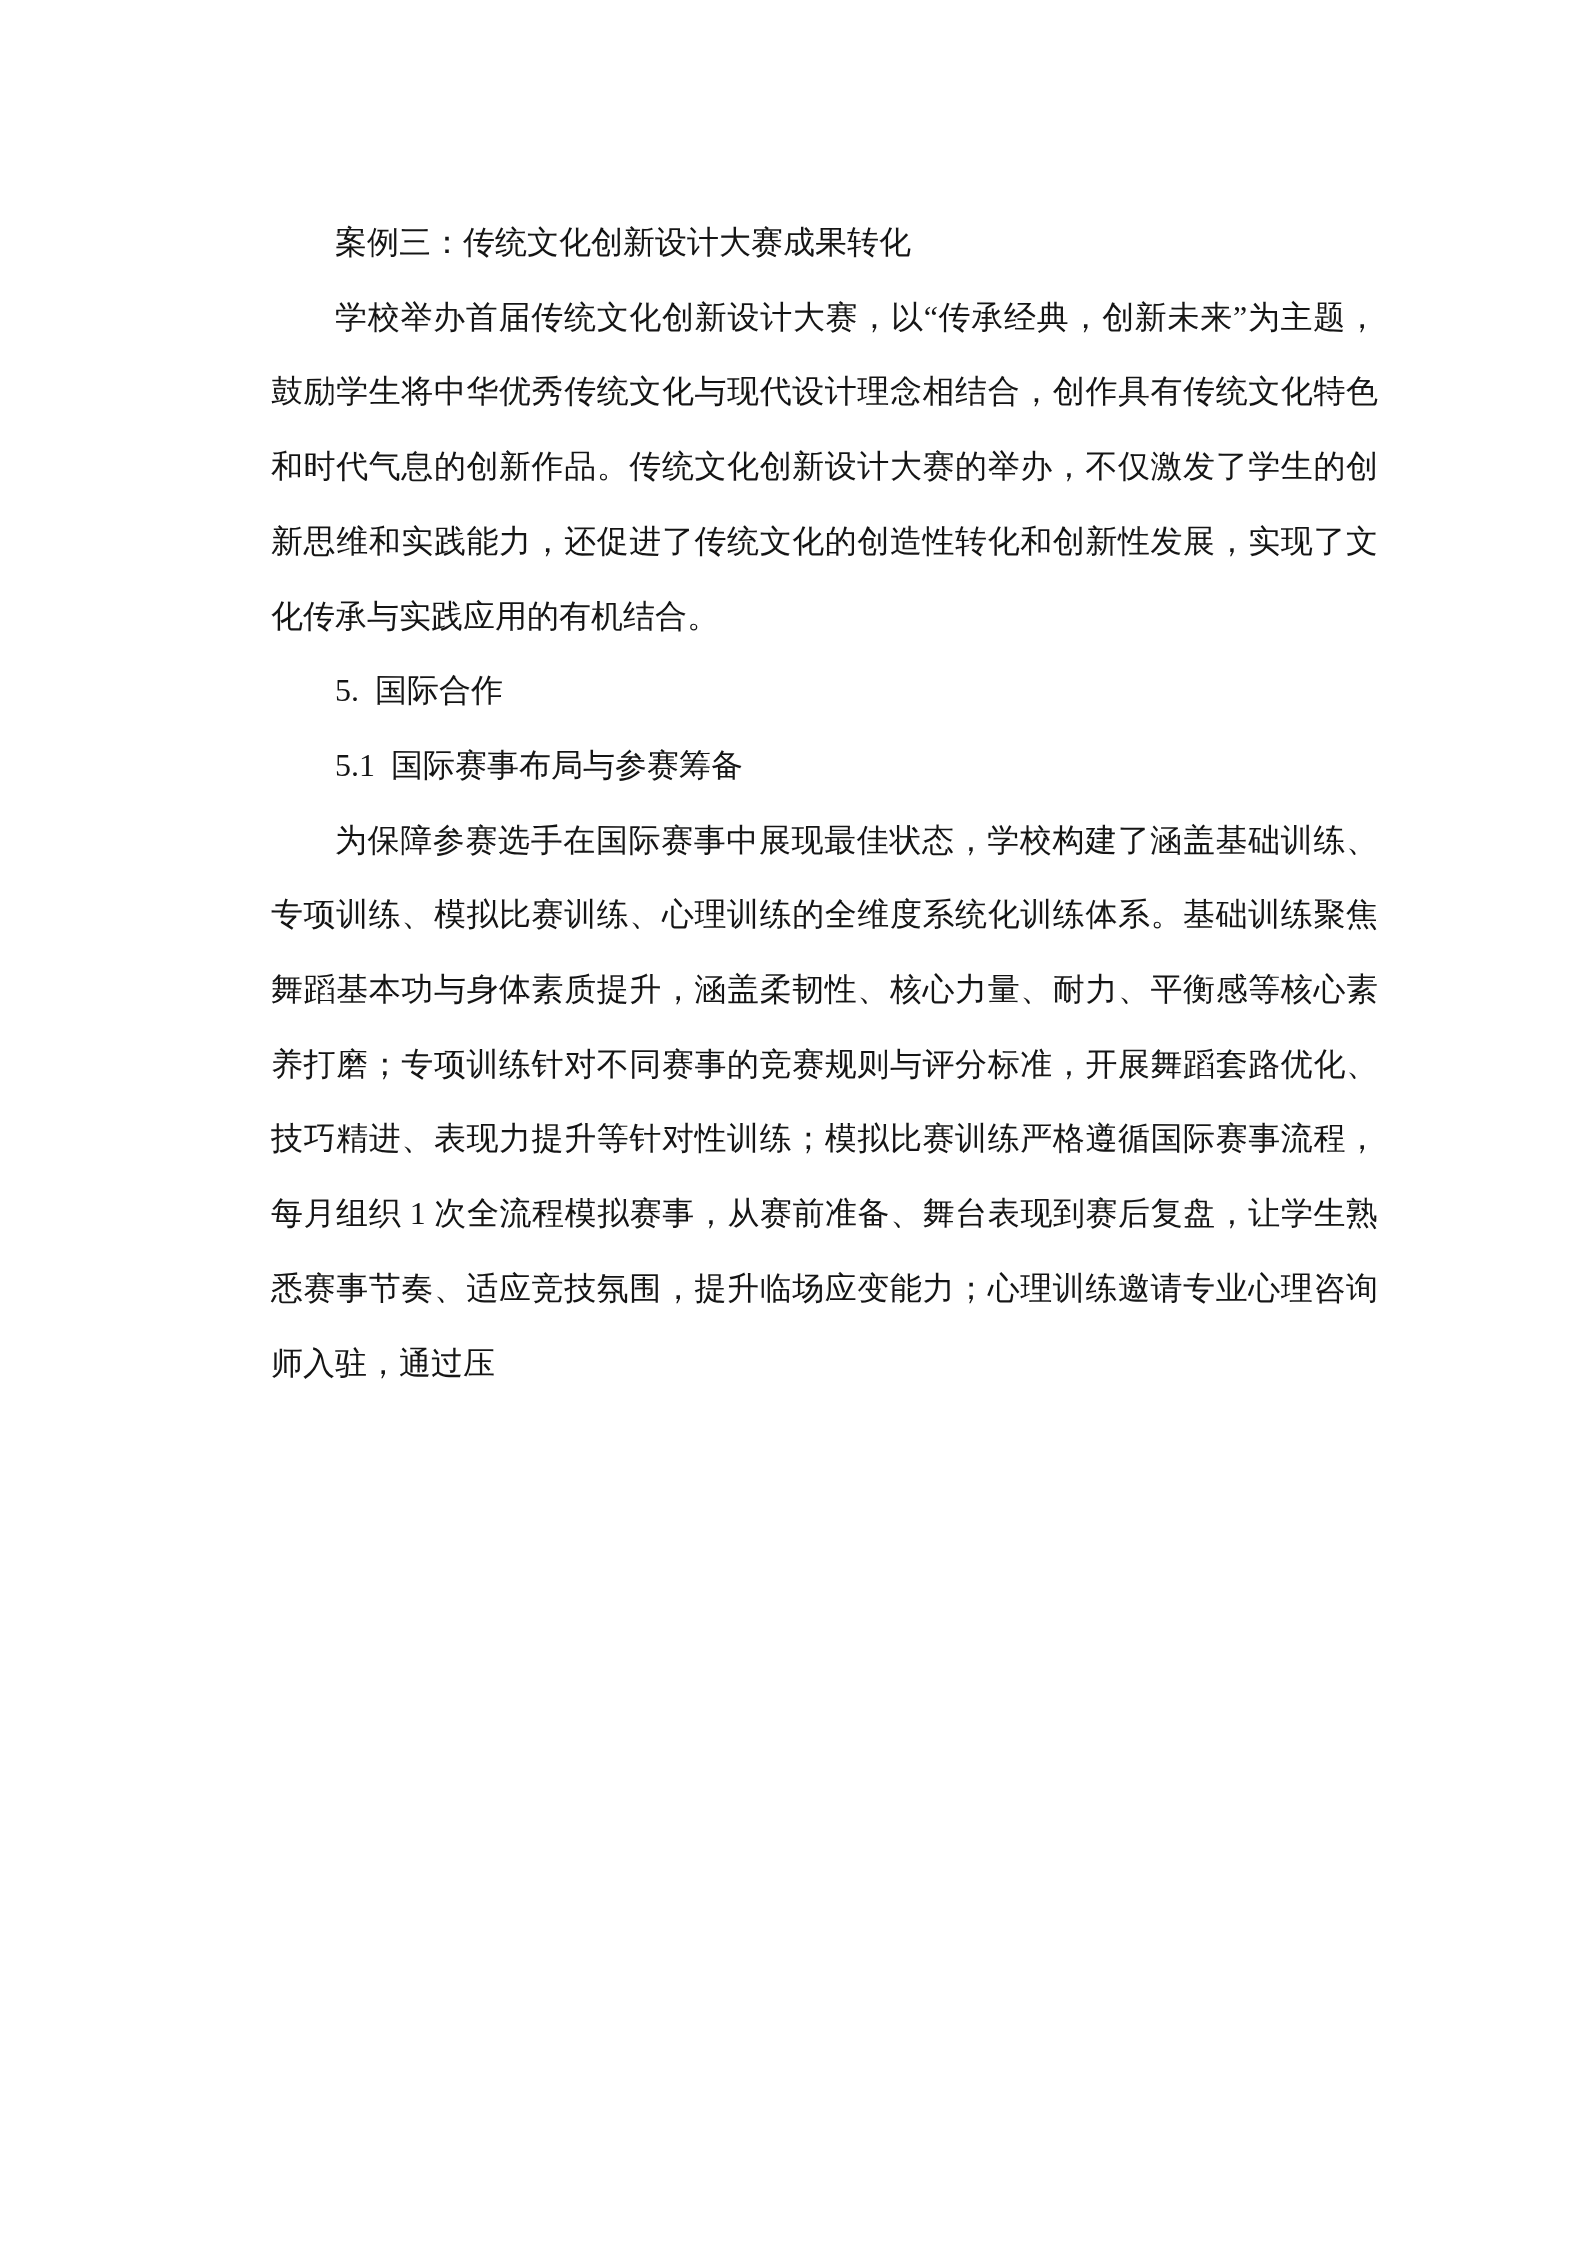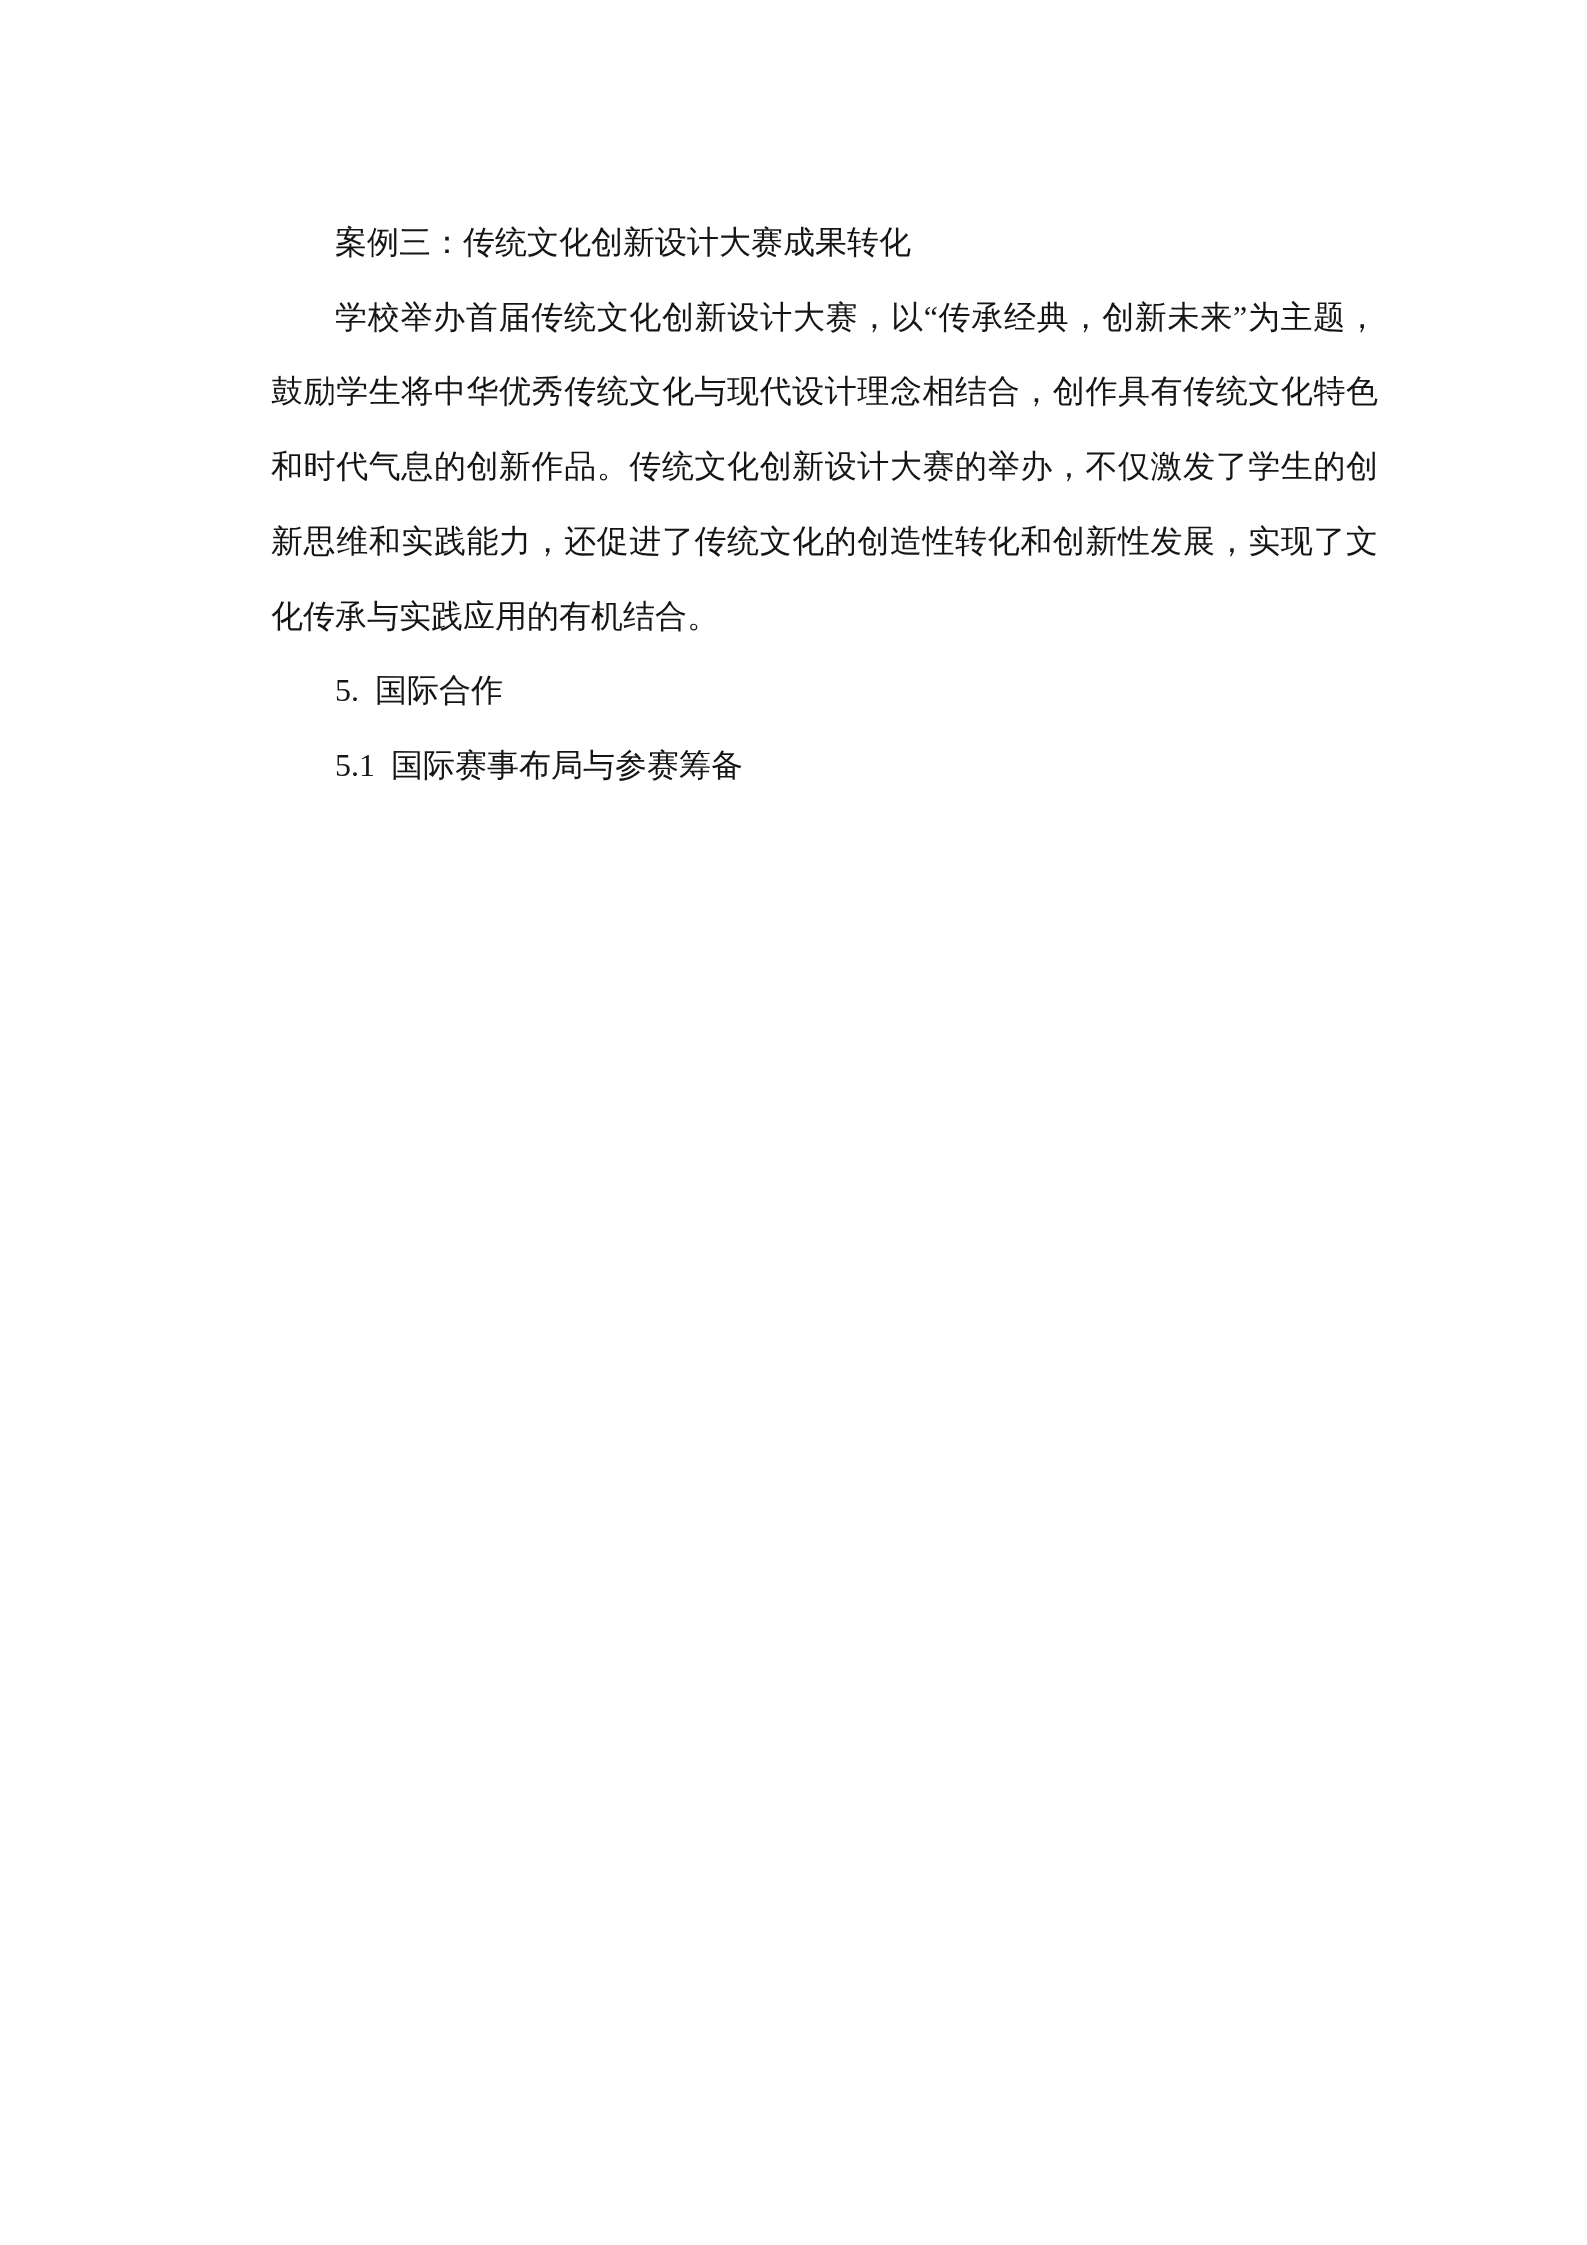--- a/index.html
+++ b/index.html
@@ -48,15 +48,16 @@
 </style>
 </head>
 <body>
 
 <div class="page">
   <div class="content">
     <p>案例三：传统文化创新设计大赛成果转化</p>
     <p>学校举办首届传统文化创新设计大赛，以“传承经典，创新未来”为主题，鼓励学生将中华优秀传统文化与现代设计理念相结合，创作具有传统文化特色和时代气息的创新作品。传统文化创新设计大赛的举办，不仅激发了学生的创新思维和实践能力，还促进了传统文化的创造性转化和创新性发展，实现了文化传承与实践应用的有机结合。</p>
     <p>5. 国际合作</p>
     <p>5.1 国际赛事布局与参赛筹备</p>
+    <p>为保障参赛选手在国际赛事中展现最佳状态，学校构建了涵盖基础训练、专项训练、模拟比赛训练、心理训练的全维度系统化训练体系。基础训练聚焦舞蹈基本功与身体素质提升，涵盖柔韧性、核心力量、耐力、平衡感等核心素养打磨；专项训练针对不同赛事的竞赛规则与评分标准，开展舞蹈套路优化、技巧精进、表现力提升等针对性训练；模拟比赛训练严格遵循国际赛事流程，每月组织 1 次全流程模拟赛事，从赛前准备、舞台表现到赛后复盘，让学生熟悉赛事节奏、适应竞技氛围，提升临场应变能力；心理训练邀请专业心理咨询师入驻，通过压</p>
   </div>
 
 </div>
 
 </body></html>

